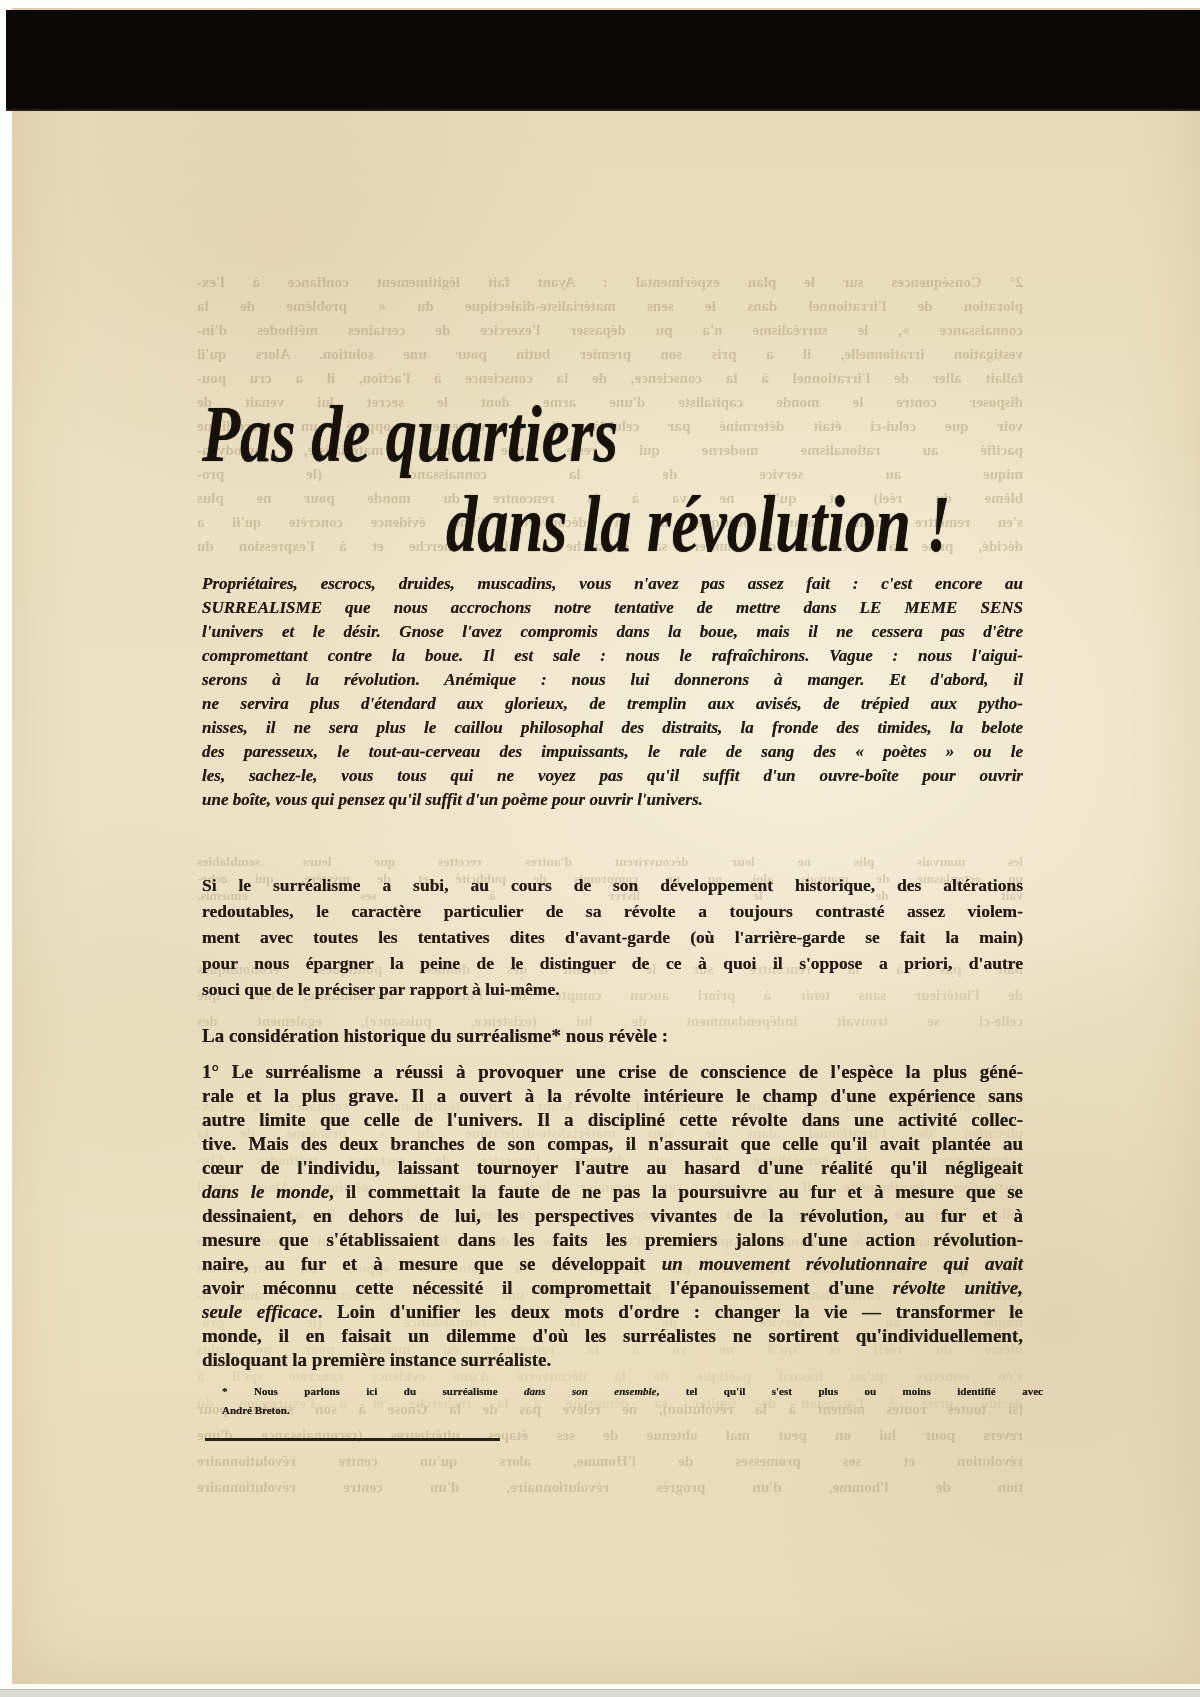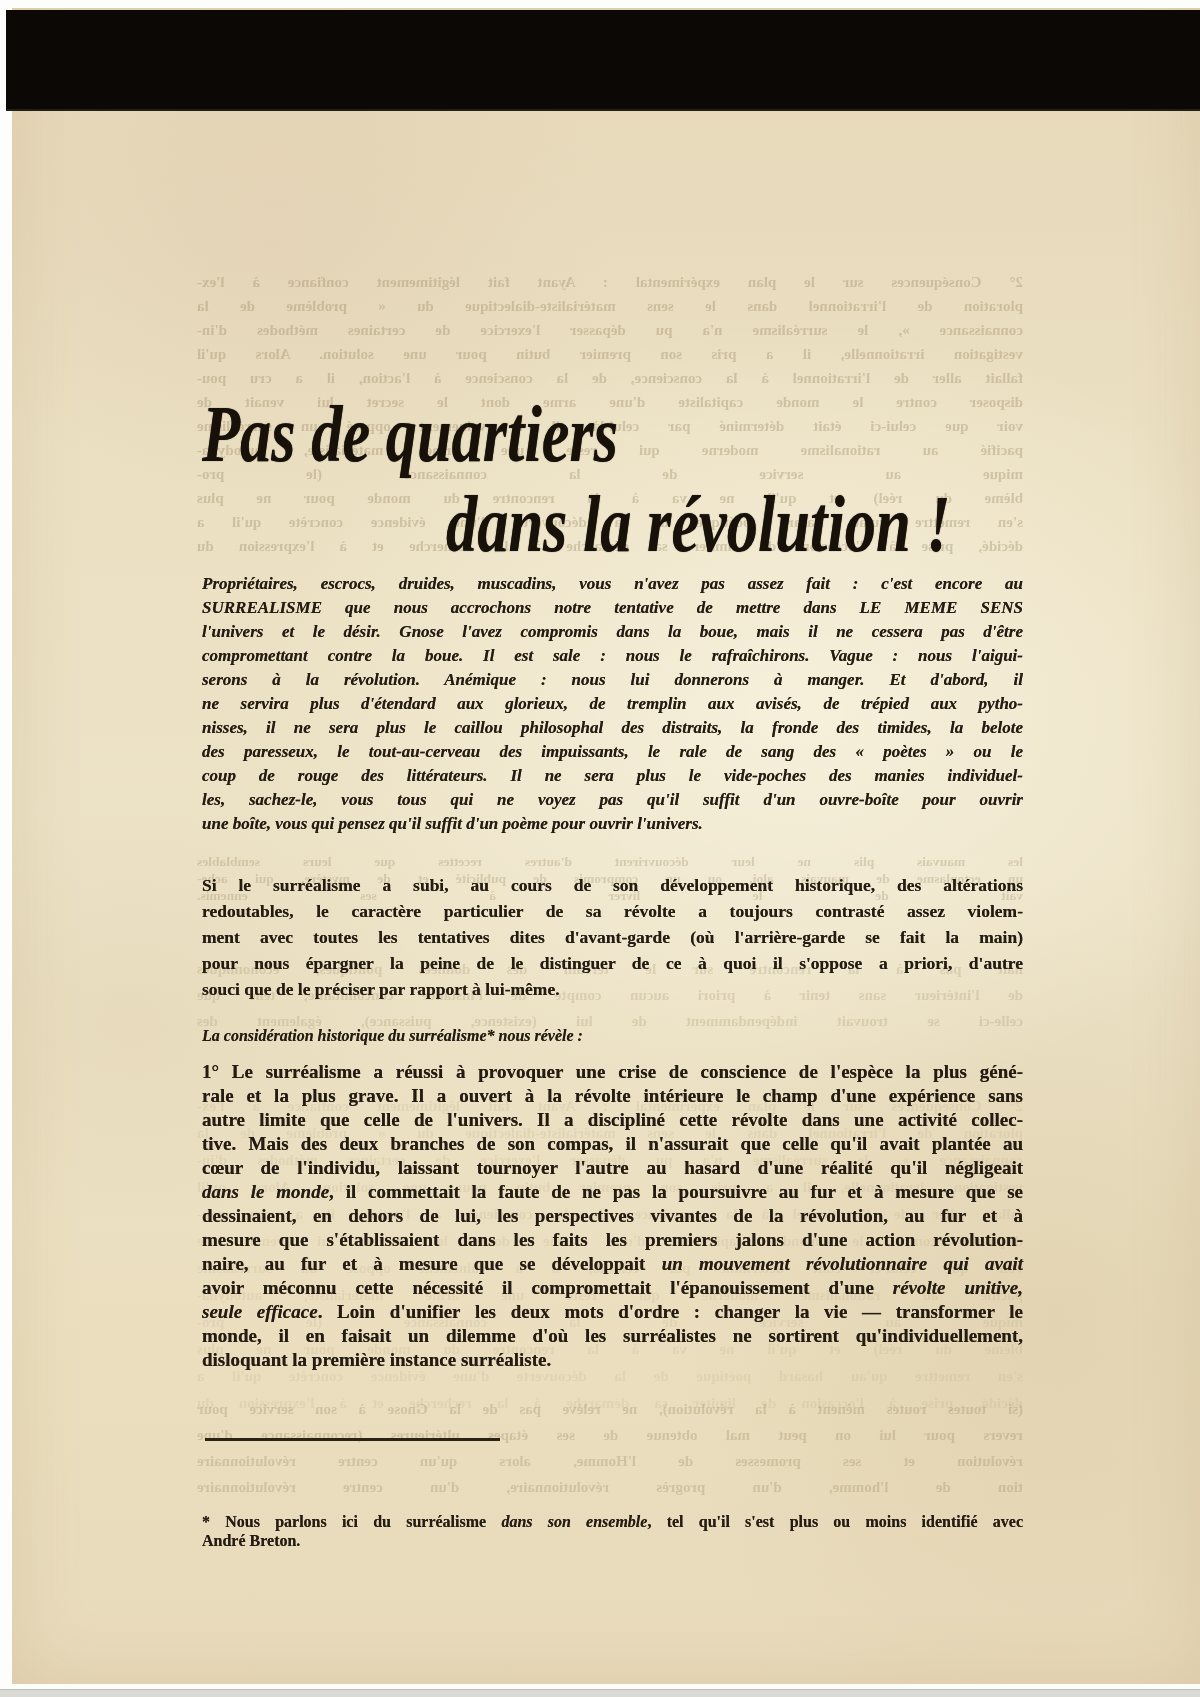--- a/index.html
+++ b/index.html
@@ -27,23 +27,23 @@
   .title-line{position:absolute;font-weight:bold;font-style:italic;font-size:80px;line-height:84px;
               white-space:nowrap;transform:scaleX(0.78);transform-origin:0 0;color:#17110a;
               text-shadow:0 0 1px rgba(20,14,8,0.8);}
   .t1{left:190px;top:384px;}
   .t2{left:434px;top:474px;}
 
   
   .para{position:absolute;left:190px;width:821px;font-weight:bold;}
   .manifesto{top:564px;font-style:italic;font-size:17px;line-height:24px;}
   .history{top:864px;font-size:17.5px;line-height:26px;}
-  .consideration{top:1016px;font-size:16px;line-height:24px;font-style:italic;}
+  .consideration{top:1016px;font-size:19px;line-height:24px;}
   .point1{top:1052px;font-size:19px;line-height:24px;}
-  .footnote{top:1504px;font-size:16px;line-height:19px;}
+  .footnote{top:1374px;font-size:11px;line-height:19px;margin-left:20px;}
   .rule{position:absolute;left:193px;top:1430px;width:295px;height:3px;background:#2a2317;}
 
   
   .bleed{position:absolute;left:185px;width:826px;font-weight:bold;color:var(--bleed,#8a7750);
          transform:scaleX(-1);filter:blur(0.7px);pointer-events:none;}
   .bleed .line{text-align:justify;text-align-last:justify;}
   .b1{top:262px;font-size:15px;line-height:24px;opacity:0.30;}
   .b2{top:845px;font-size:13.5px;line-height:17px;opacity:0.26;}
   .b3{top:948px;font-size:15px;line-height:26px;opacity:0.20;}
   .b4{top:1388px;font-size:15px;line-height:26px;opacity:0.26;}
@@ -108,21 +108,20 @@
 
     <div class="para manifesto ink">
         <div class="line">Propriétaires, escrocs, druides, muscadins, vous n'avez pas assez fait : c'est encore au</div>
         <div class="line">SURREALISME que nous accrochons notre tentative de mettre dans LE MEME SENS</div>
         <div class="line">l'univers et le désir. Gnose l'avez compromis dans la boue, mais il ne cessera pas d'être</div>
         <div class="line">compromettant contre la boue. Il est sale : nous le rafraîchirons. Vague : nous l'aigui-</div>
         <div class="line">serons à la révolution. Anémique : nous lui donnerons à manger. Et d'abord, il</div>
         <div class="line">ne servira plus d'étendard aux glorieux, de tremplin aux avisés, de trépied aux pytho-</div>
         <div class="line">nisses, il ne sera plus le caillou philosophal des distraits, la fronde des timides, la belote</div>
         <div class="line">des paresseux, le tout-au-cerveau des impuissants, le rale de sang des « poètes » ou le</div>
-        <div class="line">coup de rouge des littérateurs. Il ne sera plus le vide-poches des manies individuel-</div>
         <div class="line">les, sachez-le, vous tous qui ne voyez pas qu'il suffit d'un ouvre-boîte pour ouvrir</div>
         <div class="line last">une boîte, vous qui pensez qu'il suffit d'un poème pour ouvrir l'univers.</div>
       </div>
     <div class="para history ink">
         <div class="line">Si le surréalisme a subi, au cours de son développement historique, des altérations</div>
         <div class="line">redoutables, le caractère particulier de sa révolte a toujours contrasté assez violem-</div>
         <div class="line">ment avec toutes les tentatives dites d'avant-garde (où l'arrière-garde se fait la main)</div>
         <div class="line">pour nous épargner la peine de le distinguer de ce à quoi il s'oppose a priori, d'autre</div>
         <div class="line last">souci que de le préciser par rapport à lui-même.</div>
       </div>

